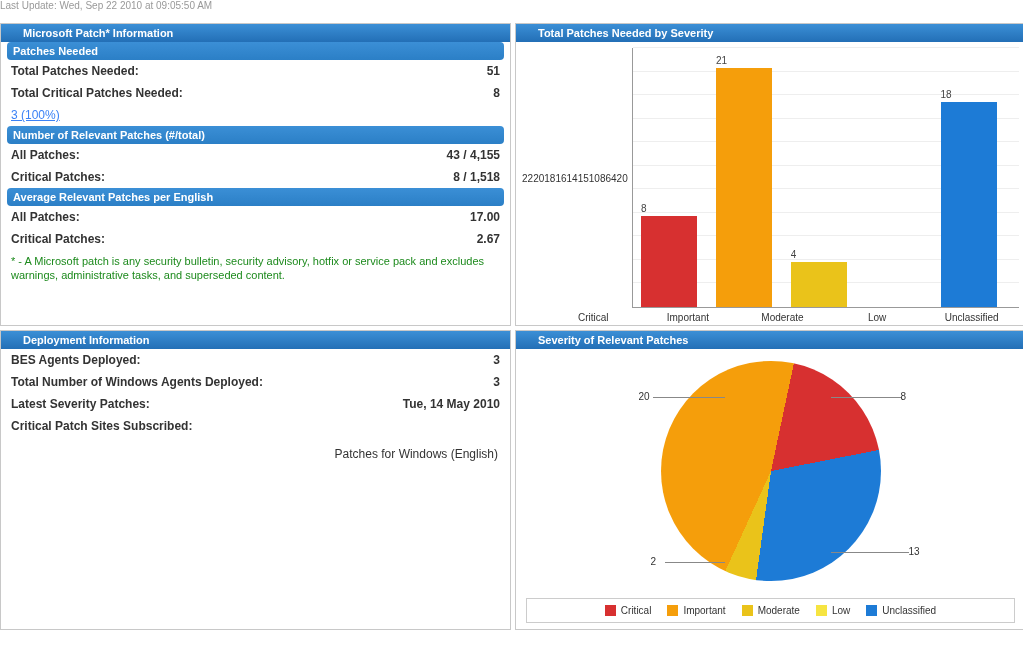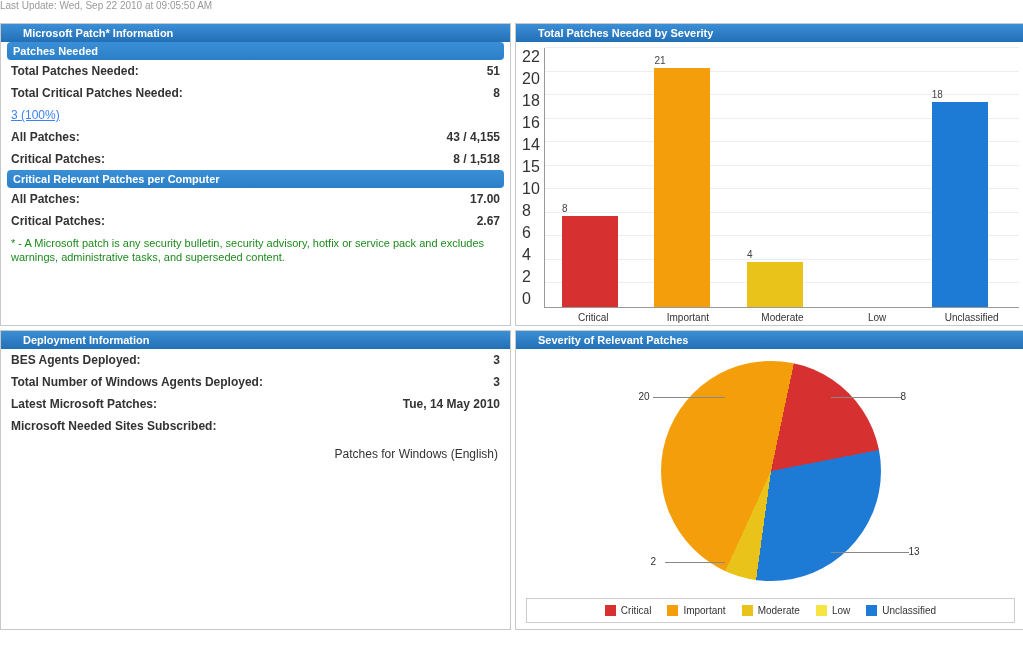--- a/index.html
+++ b/index.html
@@ -10,21 +10,21 @@
 .panel-title{background:linear-gradient(#3b8fd6,#236fb6);color:#fff;font-weight:bold;font-size:11px;padding:3px 22px}
 .sub-title{background:linear-gradient(#3b8fd6,#2b7fc6);color:#fff;font-weight:bold;font-size:11px;padding:3px 6px;margin:0 6px 0 6px;border-radius:4px}
 .row{display:flex;justify-content:space-between;padding:4px 10px;font-size:12px}
 .row .label{font-weight:bold}
 .row .label.plain{font-weight:normal}
 .row .val{font-weight:bold}
 a.link{color:#3b82f6;text-decoration:underline}
 .note{color:#1d8a1d;font-size:11px;padding:4px 10px 6px 10px;line-height:1.3}
 .chart-wrap{padding:6px 6px 2px 6px;flex:1;display:flex;flex-direction:column}
 .bar-area{position:relative;height:260px;display:flex}
-.y-axis{display:flex;flex-direction:column;justify-content:space-between;align-items:flex-start;padding-right:4px;font-size:16px;color:#333}
+.y-axis{display:flex;flex-direction:row;justify-content:space-between;align-items:center;padding-right:4px;font-size:10px;color:#333}
 .plot{flex:1;position:relative;border-left:1px solid #999;border-bottom:1px solid #999;display:flex;align-items:flex-end;justify-content:space-around;padding:0 6px}
 .plot .gridline{position:absolute;left:0;right:0;border-top:1px solid #eee}
 .bar-col{display:flex;flex-direction:column;align-items:flex-start;width:70px;position:relative}
 .bar-label-top{font-size:10px;color:#444;margin-bottom:2px}
 .bar{width:56px}
 .x-labels{display:flex;justify-content:space-around;padding:4px 0 0 24px;font-size:10px;color:#333}
 .x-labels span{width:70px;text-align:center}
 .pie-wrap{flex:1;display:flex;flex-direction:column;align-items:center;justify-content:center;padding:10px}
 .pie-box{position:relative;width:220px;height:220px}
 .pie{width:220px;height:220px;border-radius:50%}
@@ -50,30 +50,31 @@
       <span class="val">51</span>
     </div>
     <div class="row">
       <span class="label">Total Critical Patches Needed:</span>
       <span class="val">8</span>
     </div>
     <div class="row">
       <a href="#" class="link">3 (100%)</a>
     </div>
 
+    <div class="sub-title">Number of Relevant Patches (#/total)</div>
     <div class="row">
       <span class="label">All Patches:</span>
       <span class="val">43 / 4,155</span>
     </div>
     <div class="row">
       <span class="label">Critical Patches:</span>
       <span class="val">8 / 1,518</span>
     </div>
 
-    <div class="sub-title">Critical Relevant Patches per Computer</div>
+    <div class="sub-title">Average Relevant Patches per English</div>
     <div class="row">
       <span class="label">All Patches:</span>
       <span class="val">17.00</span>
     </div>
     <div class="row">
       <span class="label">Critical Patches:</span>
       <span class="val">2.67</span>
     </div>
 
     <div class="note">* - A Microsoft patch is any security bulletin, security advisory, hotfix or service pack and excludes warnings, administrative tasks, and superseded content.</div>
@@ -144,25 +145,25 @@
     <div class="panel-title">Deployment Information</div>
     <div class="row">
       <span class="label">BES Agents Deployed:</span>
       <span class="val">3</span>
     </div>
     <div class="row">
       <span class="label">Total Number of Windows Agents Deployed:</span>
       <span class="val">3</span>
     </div>
     <div class="row">
-      <span class="label">Latest Microsoft Patches:</span>
+      <span class="label">Latest Severity Patches:</span>
       <span class="val">Tue, 14 May 2010</span>
     </div>
     <div class="row">
-      <span class="label">Microsoft Needed Sites Subscribed:</span>
+      <span class="label">Critical Patch Sites Subscribed:</span>
       <span class="val"></span>
     </div>
     <div class="right-align">Patches for Windows (English)</div>
   </div>
 
   <div class="panel">
     <div class="panel-title">Severity of Relevant Patches</div>
     <div class="pie-wrap">
       <div class="pie-box">
         <div class="pie" id="pie" style="background: conic-gradient(from 12deg, rgb(215, 48, 48) 0%, rgb(215, 48, 48) 18.6047%, rgb(29, 123, 214) 18.6047%, rgb(29, 123, 214) 48.8372%, rgb(246, 228, 65) 48.8372%, rgb(246, 228, 65) 48.8372%, rgb(234, 195, 26) 48.8372%, rgb(234, 195, 26) 53.4884%, rgb(245, 158, 11) 53.4884%, rgb(245, 158, 11) 100%);"></div>

